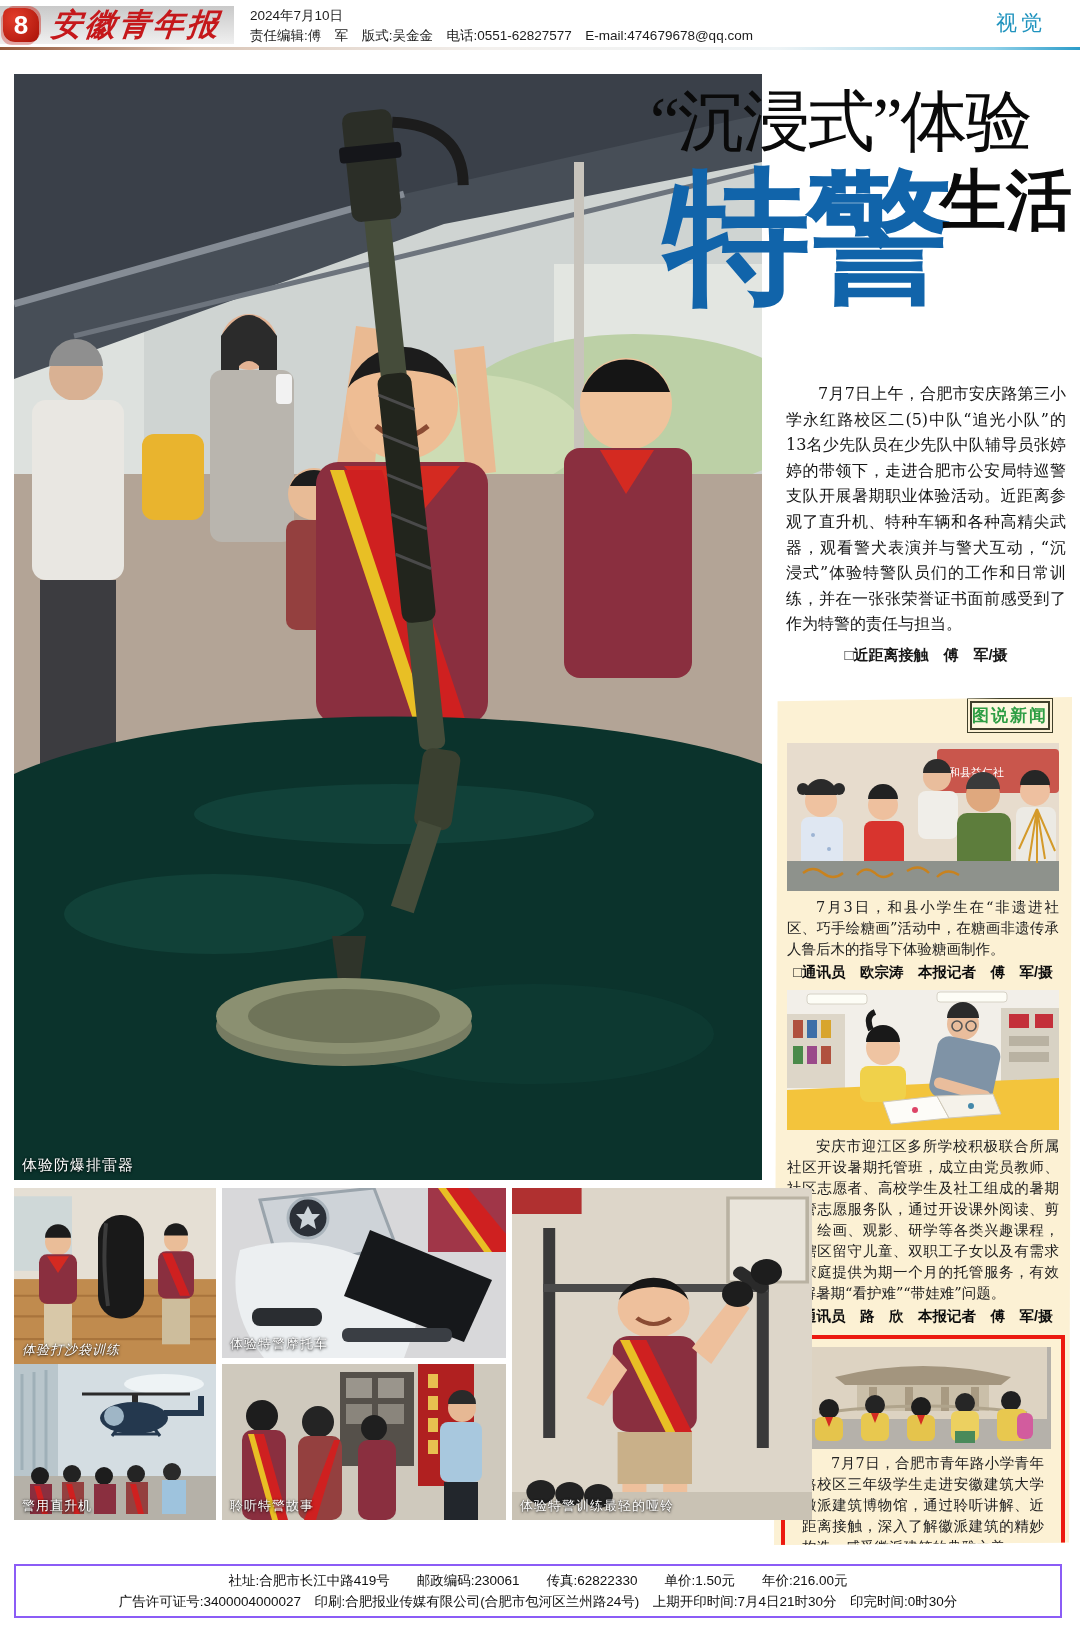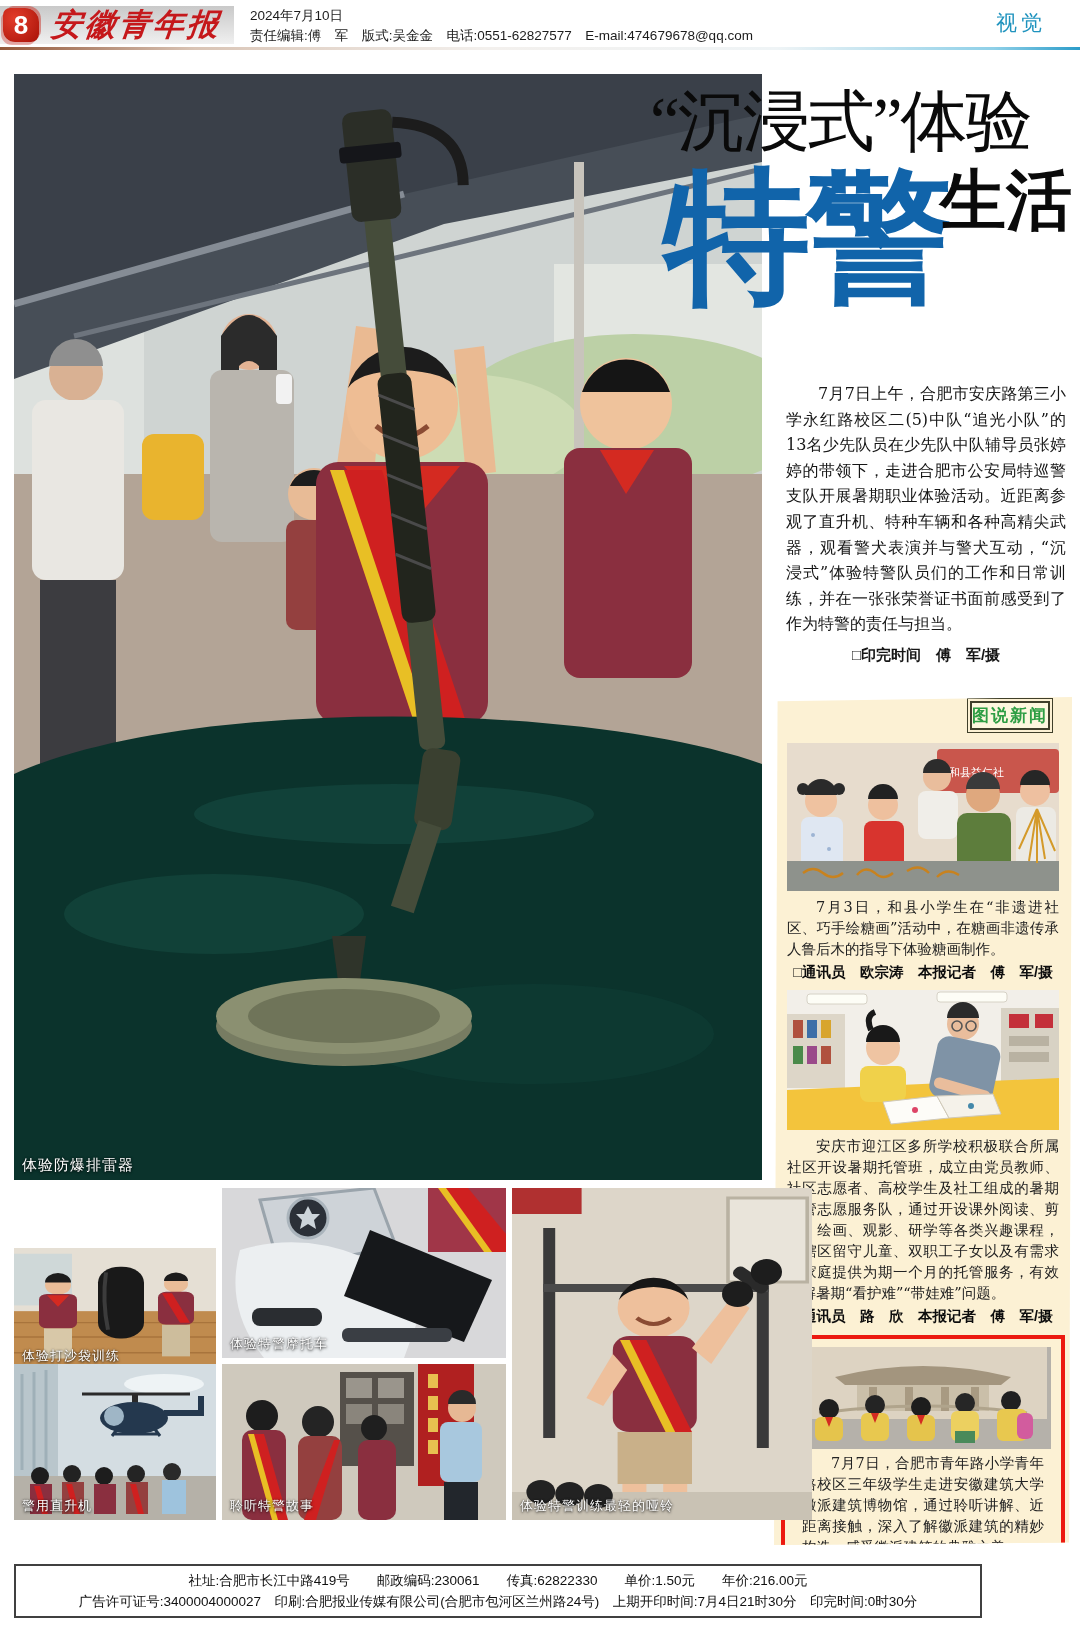--- a/index.html
+++ b/index.html
@@ -43,21 +43,21 @@
        outline:1px solid #3f3f2a;outline-offset:2px;padding:1px 0;color:#2e9e44;
        font-weight:700;font-size:17px;letter-spacing:2px;}
   .pn-photo{position:relative;width:272px;height:148px;margin:42px auto 6px;background:#ddd;overflow:hidden;}
   .pn-photo.second{margin-top:8px;height:140px;}
   .pn-cap{margin:2px 13px 0;font-family:"DejaVu Serif",serif;font-size:14.5px;line-height:1.45;
        text-align:justify;text-indent:2em;color:#222;}
   .pn-credit{margin:3px 13px 0;font-weight:700;font-size:14.5px;text-align:center;color:#0d0d0d;}
   .redbox{margin:9px 7px 0;border:4px solid #ec1a10;padding:6px 4px 8px;background:#fcf1d4;}
   .redbox .pn-photo{width:256px;height:102px;margin:2px auto 4px;}
   
-  .footer{position:absolute;left:14px;top:1564px;width:968px;height:54px;border:2px solid #404040;
+  .footer{position:absolute;left:14px;top:1564px;width:1048px;height:54px;border:2px solid #8b5cf6;
        box-sizing:border-box;display:flex;flex-direction:column;justify-content:center;gap:3px;
        text-align:center;font-size:13.5px;color:#101010;}
 </style>
 </head>
 <body>
 
 <div class="page">
 
   <div class="mast">
     <div class="pagenum">8</div>
@@ -130,21 +130,21 @@
     </svg>
     <figcaption class="cap" style="font-size:15px;">体验防爆排雷器</figcaption>
   </figure>
 
   <div class="hl1">“沉浸式”体验</div>
   <div class="hlbig">特警</div>
   <div class="hlsmall">生活</div>
 
   <div class="article">
     <p>7月7日上午，合肥市安庆路第三小学永红路校区二(5)中队“追光小队”的13名少先队员在少先队中队辅导员张婷婷的带领下，走进合肥市公安局特巡警支队开展暑期职业体验活动。近距离参观了直升机、特种车辆和各种高精尖武器，观看警犬表演并与警犬互动，“沉浸式”体验特警队员们的工作和日常训练，并在一张张荣誉证书面前感受到了作为特警的责任与担当。</p>
-    <div class="credit">□印完时间　傅　军/摄</div>
+    <div class="credit">□近距离接触　傅　军/摄</div>
   </div>
 
   <div class="panel">
     <div class="badge">图说新闻</div>
 
     <div class="pn-photo">
       <svg viewBox="0 0 272 148" preserveAspectRatio="none">
         <rect width="272" height="148" fill="#e7dccd"></rect>
         <rect x="150" y="6" width="122" height="44" rx="4" fill="#c5473e" opacity="0.9"></rect>
         <text x="162" y="33" font-size="11" fill="#ffffff">和县益仁社</text>
@@ -243,21 +243,21 @@
               <rect x="202" y="62" width="30" height="32" rx="6" fill="#e8c84f"></rect>
               <rect x="222" y="66" width="16" height="26" rx="6" fill="#d25c9e"></rect>
           </g>
         </svg>
       </div>
       <div class="pn-cap">7月7日，合肥市青年路小学青年路校区三年级学生走进安徽建筑大学徽派建筑博物馆，通过聆听讲解、近距离接触，深入了解徽派建筑的精妙构造，感受徽派建筑的典雅之美。</div>
       <div class="pn-credit">□特约摄影　郭如琦　本报记者　傅　军/摄</div>
     </div>
   </div>
 
-  <figure style="left:14px;top:1248px;width:202px;height:122px;">
+  <figure style="left:14px;top:1188px;width:202px;height:176px;font-style:italic;">
     <svg viewBox="0 0 202 170" preserveAspectRatio="none">
       <rect width="202" height="170" fill="#e5dfd4"></rect>
       <rect x="0" y="8" width="58" height="72" fill="#cfd8d8"></rect>
       <rect x="0" y="88" width="202" height="82" fill="#c08b4e"></rect>
       <path d="M0,104 h202 M0,124 h202 M0,146 h202" stroke="#a8743c" stroke-width="2"></path>
       <rect x="84" y="26" width="46" height="100" rx="22" fill="#191919"></rect>
       <path d="M92,34 q-4,40 2,80" stroke="#3c3c3c" stroke-width="4" fill="none"></path>
       <circle cx="44" cy="52" r="13" fill="#eabd98"></circle>
       <path d="M31,48 a13,13 0 0 1 26,0" fill="#1c1c1c"></path>
       <rect x="25" y="64" width="38" height="48" rx="8" fill="#8a2f3f"></rect>

